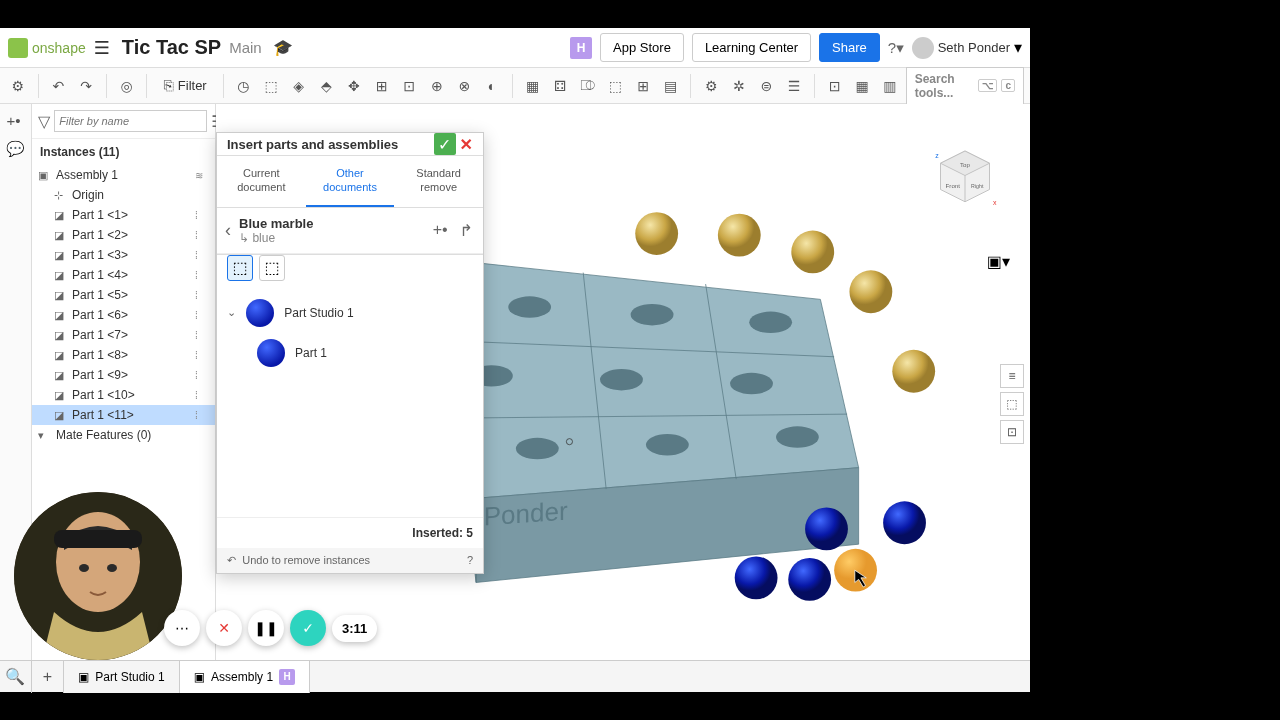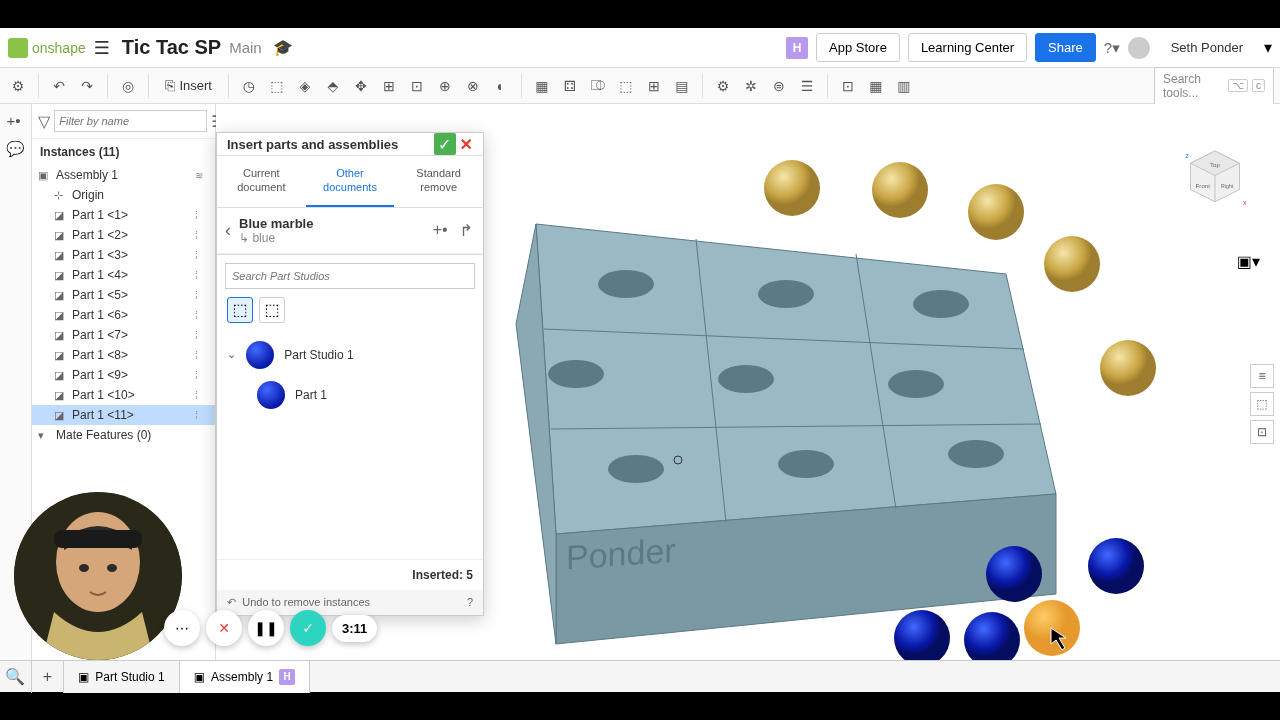--- a/index.html
+++ b/index.html
@@ -1,37 +1,37 @@
 <!DOCTYPE html>
 <html><head>
 <meta charset="utf-8">
 <style>
 * { margin:0; padding:0; box-sizing:border-box; font-family:-apple-system,BlinkMacSystemFont,"Segoe UI",Arial,sans-serif; }
 body { width:1280px; height:720px; background:#000; position:relative; overflow:hidden; }
-.app { position:absolute; top:28px; left:0; width:1280px; height:664px; background:#fff; }
+.app { position:absolute; top:28px; left:0; width:1030px; height:664px; background:#fff; }
 .header { height:40px; background:#fff; display:flex; align-items:center; padding:0 8px; border-bottom:1px solid #ddd; }
 .logo { width:20px; height:20px; background:#8bc34a; border-radius:3px; margin-right:4px; }
 .logo-text { color:#7ba843; font-size:14px; margin-right:8px; }
 .menu-icon { font-size:18px; color:#333; margin-right:12px; cursor:pointer; }
 .doc-title { font-size:20px; font-weight:600; color:#222; margin-right:8px; }
 .doc-sub { color:#888; font-size:15px; }
 .grad-icon { margin-left:12px; color:#333; }
 .header-right { margin-left:auto; display:flex; align-items:center; gap:8px; }
 .badge-h { width:22px; height:22px; background:#b89aed; color:#fff; display:flex; align-items:center; justify-content:center; font-size:12px; font-weight:600; border-radius:2px; }
 .btn { padding:6px 12px; border:1px solid #ccc; background:#fff; border-radius:3px; font-size:13px; cursor:pointer; }
 .btn-share { background:#1a73e8; color:#fff; border-color:#1a73e8; }
 .help-icon { color:#666; font-size:15px; }
-.user-area { display:flex; align-items:center; gap:21px; }
+.user-area { display:flex; align-items:center; gap:4px; }
 .avatar-circle { width:22px; height:22px; background:#ccc; border-radius:50%; }
 .user-name { font-size:13px; color:#333; }
 .toolbar { height:36px; background:#fafafa; border-bottom:1px solid #ddd; display:flex; align-items:center; padding:0 6px; gap:4px; }
 .tool-icon { width:24px; height:24px; display:flex; align-items:center; justify-content:center; color:#555; cursor:pointer; font-size:14px; }
 .tool-sep { width:1px; height:24px; background:#ddd; margin:0 4px; }
 .insert-btn { display:flex; align-items:center; gap:4px; padding:4px 8px; color:#333; font-size:13px; cursor:pointer; }
-.search-tools { margin-left:auto; padding:4px 8px; border:1px solid #ccc; background:#fff; font-size:12px; color:#888; width:120px; display:flex; align-items:center; gap:4px; }
+.search-tools { margin-left:auto; padding:4px 8px; border:1px solid #ccc; background:#fff; font-size:12px; color:#888; width:120px; display:flex; align-items:center; gap:4px;font-weight:bold; }
 .key { border:1px solid #ccc; padding:0 3px; font-size:10px; border-radius:2px; }
 .main { display:flex; height:calc(100% - 76px - 32px); position:relative; }
 .left-rail { width:32px; background:#fafafa; border-right:1px solid #ddd; display:flex; flex-direction:column; align-items:center; padding-top:8px; gap:10px; }
 .rail-icon { width:18px; height:18px; color:#555; cursor:pointer; font-size:15px; }
 .feature-panel { width:184px; background:#fff; border-right:1px solid #ddd; display:flex; flex-direction:column; }
 .filter-row { display:flex; align-items:center; padding:6px; gap:4px; border-bottom:1px solid #eee; }
 .filter-input { flex:1; padding:4px; border:1px solid #ccc; font-size:11px; font-style:italic; }
 .list-icon { color:#666; cursor:pointer; }
 .instances-header { padding:6px 8px; font-size:12px; font-weight:600; color:#333; }
 .tree { flex:1; overflow:auto; font-size:12px; }
@@ -115,21 +115,21 @@
   <div class="toolbar">
     <div class="tool-icon">⚙</div>
     <div class="tool-sep"></div>
     <div class="tool-icon">↶</div>
     <div class="tool-icon">↷</div>
     <div class="tool-sep"></div>
     <div class="tool-icon">◎</div>
     <div class="tool-sep"></div>
     <div class="insert-btn">
       <span>⎘</span>
-      <span>Insert</span>
+      <span>Filter</span>
     </div>
     <div class="tool-sep"></div>
     <div class="tool-icon">◷</div>
     <div class="tool-icon">⬚</div>
     <div class="tool-icon">◈</div>
     <div class="tool-icon">⬘</div>
     <div class="tool-icon">✥</div>
     <div class="tool-icon">⊞</div>
     <div class="tool-icon">⊡</div>
     <div class="tool-icon">⊕</div>
@@ -355,21 +355,20 @@
       <span class="back-arrow">‹</span>
       <div class="nav-title">
         <div class="nav-main">Blue marble</div>
         <div class="nav-sub">↳ blue</div>
       </div>
       <span class="nav-icon">+•</span>
       <span class="nav-icon">↱</span>
     </div>
     <div class="subtabs">
     </div>
-    <input class="search-ps" placeholder="Search Part Studios" style="">
     <div class="view-toggles">
       <div class="toggle active">⬚</div>
       <div class="toggle">⬚</div>
     </div>
     <div class="part-list">
       <div class="part-row">
         <span class="expand">⌄</span>
         <div class="sphere-icon"></div>
         <span class="part-name">Part Studio 1</span>
       </div>

